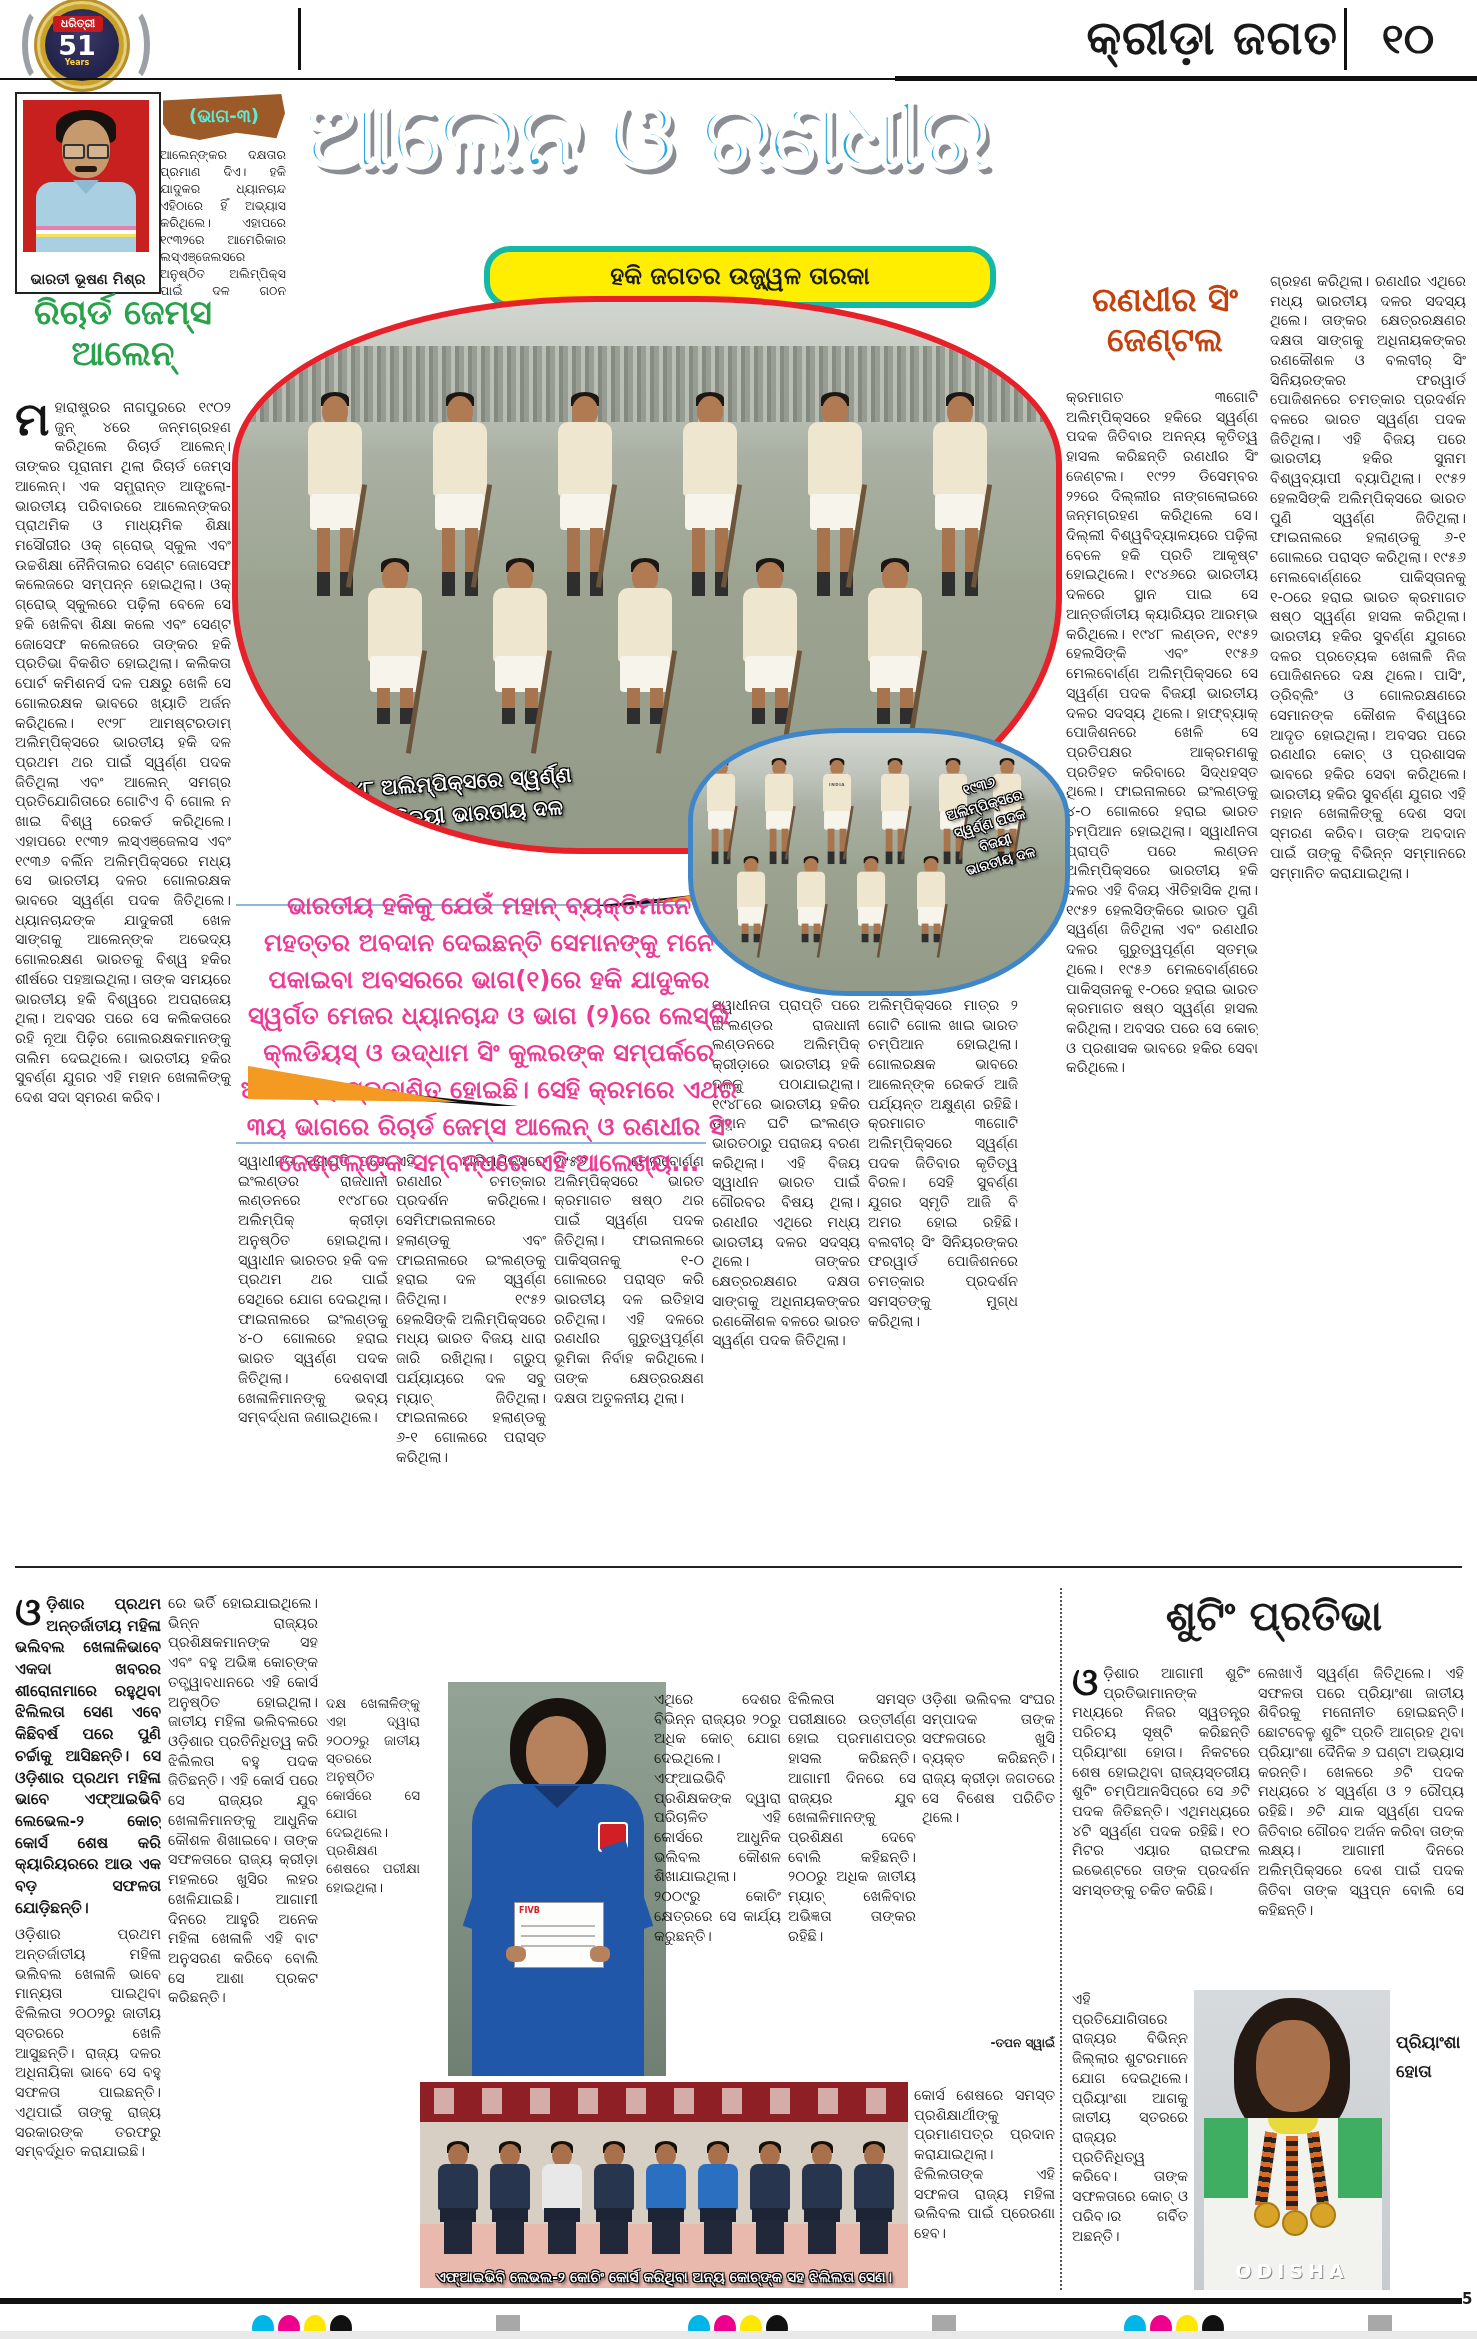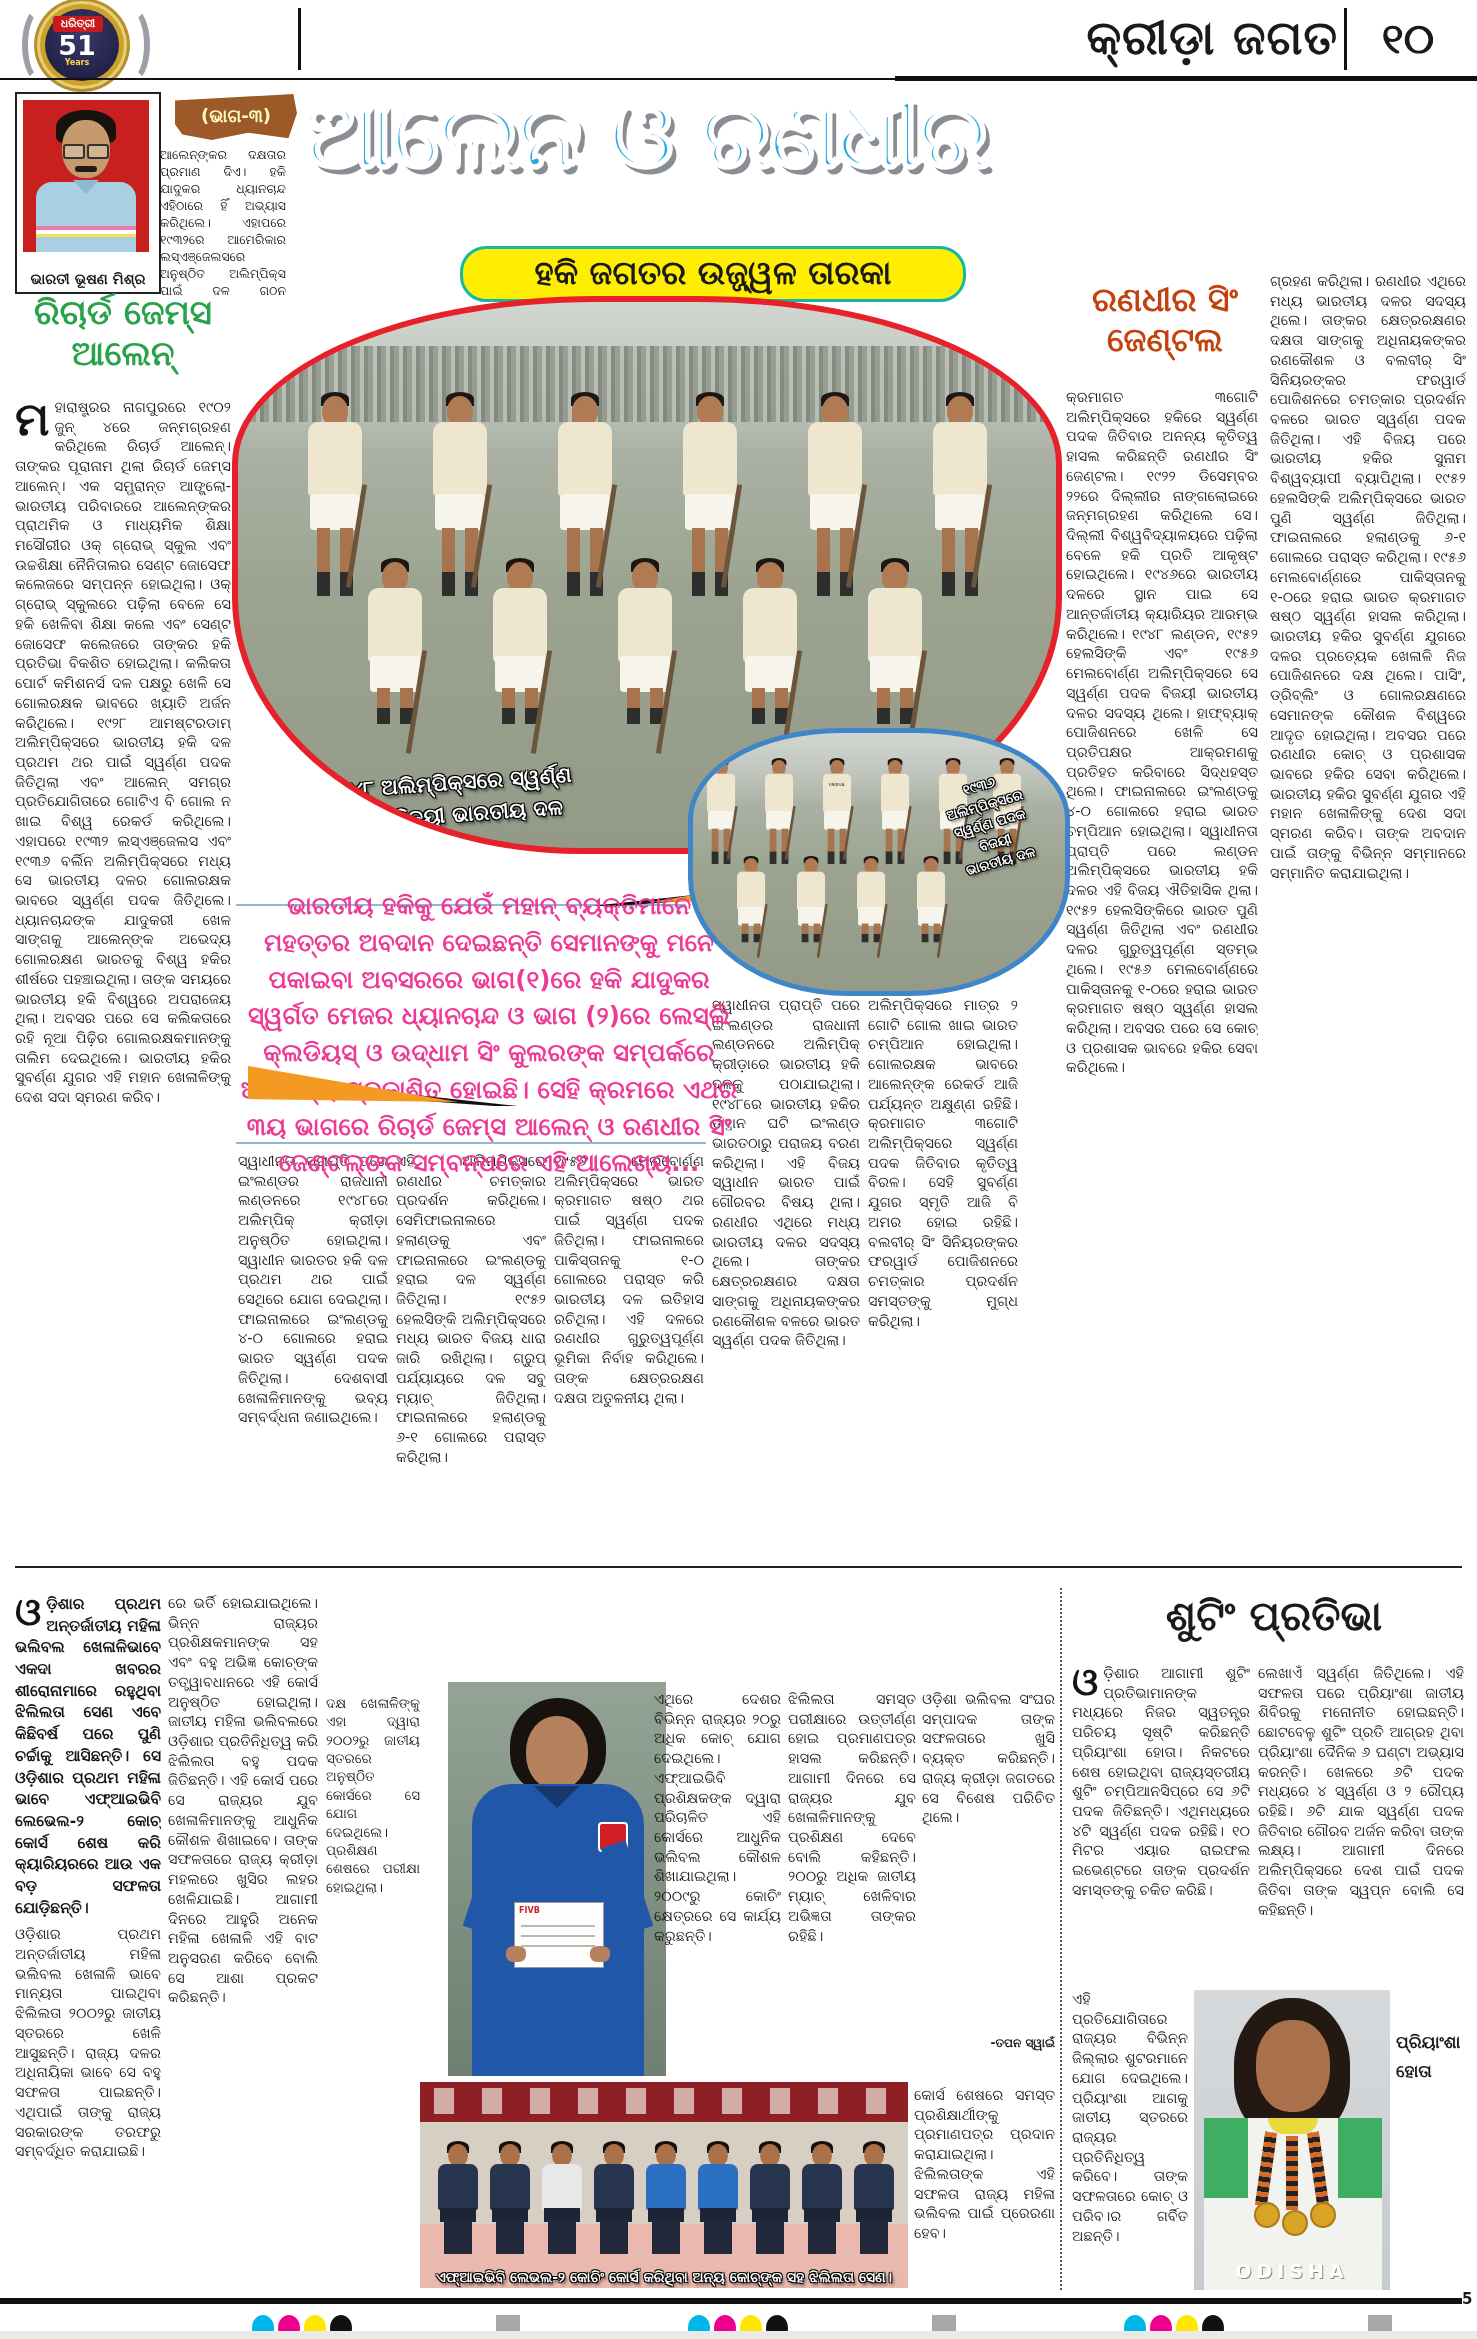--- a/index.html
+++ b/index.html
@@ -32,28 +32,28 @@
   #author-caption{position:absolute;left:0;bottom:4px;width:100%;text-align:center;font-weight:bold;font-size:14.5px;}
   .a-hair{position:absolute;left:33px;top:10px;width:60px;height:34px;background:#17120e;border-radius:50% 50% 20% 20%;}
   .a-face{position:absolute;left:39px;top:20px;width:48px;height:58px;background:#c69a6c;border-radius:46%;}
   .a-glass{position:absolute;top:44px;width:18px;height:11px;border:2px solid #333;border-radius:3px;background:rgba(255,255,255,.25);}
   .a-mus{position:absolute;left:52px;top:66px;width:22px;height:6px;background:#221a12;border-radius:3px;}
   .a-shirt{position:absolute;left:13px;top:82px;width:100px;height:70px;background:#a9cfe3;border-radius:16px 16px 0 0;}
   .a-stripe{position:absolute;left:13px;top:126px;width:100px;height:18px;
             background:repeating-linear-gradient(180deg,#e77fae 0 4px,#fff 4px 8px,#f3e25a 8px 11px,#a9cfe3 11px 18px);}
   .a-collar{position:absolute;left:50px;top:80px;width:26px;height:14px;background:#8db9d2;clip-path:polygon(0 0,100% 0,50% 100%);}
   
-  #part-tag{left:175px;top:94px;width:122px;height:46px;background:#9c5a28;color:#fef9c3;font-weight:bold;
+  #part-tag{left:163px;top:94px;width:122px;height:46px;background:#9c5a28;color:#5eead4;font-weight:bold;
             font-size:18px;text-align:center;line-height:44px;
             clip-path:polygon(0 14%,97% 0,100% 42%,93% 96%,60% 84%,30% 100%,6% 88%,0 66%);}
   #main-head{left:292px;top:80px;width:706px;text-align:center;font-size:94px;font-weight:800;color:#2aa9e2;
              letter-spacing:-3px;-webkit-text-stroke:2.5px #fff;
              text-shadow:5px 6px 0 rgba(125,130,136,.9);white-space:nowrap;}
-  #kicker{left:460px;top:246px;width:500px;height:50px;background:#ffee00;border:3px solid #14b8a6;border-radius:26px;
-          text-align:center;font-size:33px;font-weight:bold;line-height:48px;}
+  #kicker{left:484px;top:246px;width:500px;height:50px;background:#ffee00;border:6px solid #14b8a6;border-radius:26px;
+          text-align:center;font-size:24px;font-weight:bold;line-height:48px;}
   #allen-head{left:15px;top:292px;width:216px;text-align:center;color:#2aa14b;font-size:34px;font-weight:bold;line-height:1.2;}
   #randhir-head{left:1066px;top:280px;width:198px;text-align:center;color:#c2410c;font-size:33px;font-weight:bold;line-height:1.2;}
   
   .team-photo{border:6px solid #e62129;overflow:hidden;
       background:linear-gradient(180deg,#d2d6d0 0%,#bfc5bc 16%,#aab1a4 28%,#9ca491 52%,#939b88 100%);}
   #photo1{left:232px;top:296px;width:818px;height:546px;border-radius:44% 44% 42% 42% / 30% 30% 46% 46%;}
   #photo2{left:688px;top:728px;width:372px;height:258px;border-color:#3f86c8;border-width:5px;
           border-radius:40% 40% 42% 42% / 34% 34% 44% 44%;z-index:6;}
   .crowd{position:absolute;left:0;top:8%;width:100%;height:14%;
          background:repeating-linear-gradient(90deg,#8d9389 0 5px,#b8bdb2 5px 9px,#767c72 9px 13px);opacity:.8;}

